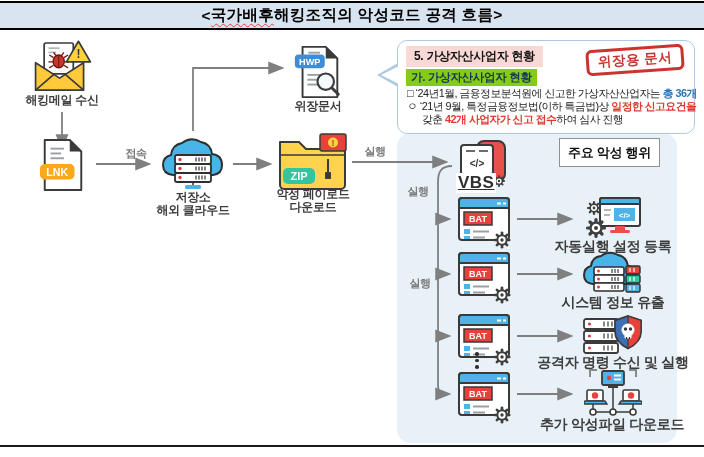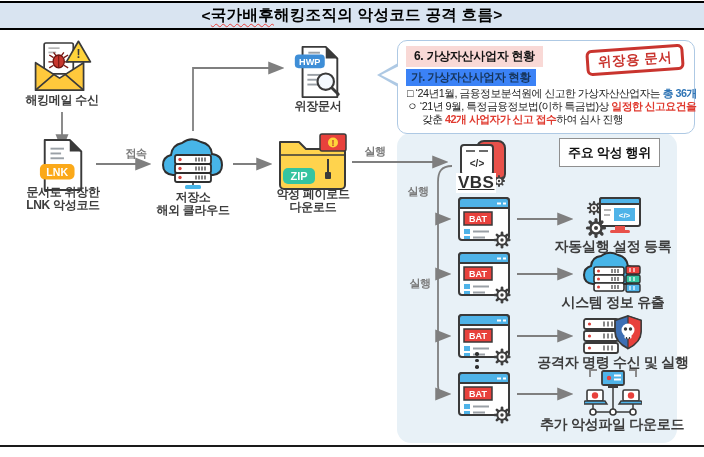--- a/index.html
+++ b/index.html
@@ -25,22 +25,22 @@
            border:1.5px solid #AEC9E4;border-radius:10px;z-index:3;}
   #callout:before{content:"";position:absolute;left:-21px;top:22px;width:0;height:0;
                   border:12px solid transparent;border-right:21px solid #AEC9E4;border-left:0;}
   #callout:after{content:"";position:absolute;left:-17px;top:25px;width:0;height:0;
                  border:9px solid transparent;border-right:18px solid #fff;border-left:0;}
   .co-heading{position:absolute;left:8px;top:5px;background:#F9D9D6;color:#141414;font-weight:700;
               font-size:12px;padding:2px 8px;letter-spacing:-0.3px;white-space:nowrap;}
   .co-stamp{position:absolute;right:10px;top:6px;color:#C9342E;border:3px solid #C9342E;
             border-radius:6px;padding:1px 9px;font-weight:800;font-size:13.5px;
             transform:rotate(-4deg);letter-spacing:0.5px;background:rgba(255,255,255,0.55);white-space:nowrap;}
-  .co-sub{position:absolute;left:8px;top:28px;background:#3b82f6;color:#17365D;font-weight:700;
-          font-size:11.5px;padding:1px 5px;letter-spacing:-0.3px;white-space:nowrap;font-family:Liberation Serif, serif;}
+  .co-sub{position:absolute;left:8px;top:28px;background:#84cc16;color:#17365D;font-weight:700;
+          font-size:11.5px;padding:1px 5px;letter-spacing:-0.3px;white-space:nowrap;}
   .co-bullets{position:absolute;left:9px;top:46px;font-size:10.8px;line-height:13px;color:#222;
               letter-spacing:-0.5px;white-space:nowrap;}
   .co-bullets .indent{padding-left:15px;}
   .strong-blue{color:#2E74B5;font-weight:700;}
   .strong-red{color:#E03A2F;font-weight:700;}
   #vbs-label{position:absolute;left:456px;top:173px;z-index:4;font-weight:700;font-size:17px;
              color:#2f2f2f;background:#fff;padding:0 2px;letter-spacing:0.5px;text-decoration:underline;}
   #dots{position:absolute;left:475px;top:352px;display:flex;flex-direction:column;gap:3px;z-index:3;}
   .dot{width:3.5px;height:3.5px;border-radius:50%;background:#2f2f2f;}
   #bottom-rule{position:absolute;left:0;top:445px;width:704px;height:2px;background:#1a1a1a;}
@@ -121,24 +121,20 @@
 
   <svg class="icon" style="left:38px;top:137px;" width="50" height="56" viewBox="0 0 52 58">
     <path d="M7 3 H33 L45 15 V55 H7 Z" fill="#fff" stroke="#3a3a3a" stroke-width="2" stroke-linejoin="round"></path>
     <path d="M33 3 V15 H45 Z" fill="#3a3a3a"></path>
     <line x1="13" y1="12" x2="27" y2="12" stroke="#9aa0a6" stroke-width="2"></line>
     <line x1="13" y1="17" x2="24" y2="17" stroke="#9aa0a6" stroke-width="2"></line>
     <line x1="13" y1="22" x2="27" y2="22" stroke="#9aa0a6" stroke-width="2"></line>
     <rect x="2" y="28" width="36" height="16" rx="5" fill="#FBA919"></rect>
     <text x="20" y="40" text-anchor="middle" font-size="11" font-weight="bold" fill="#fff">LNK</text>
   </svg>
-  <div class="caption" style="left:10px;top:186px;width:106px;">
-    <div>문서로 위장한</div>
-    <div>LNK 악성코드</div>
-  </div>
 
   <div class="conn-label" style="left:109px;top:146px;width:54px;">접속</div>
 
   <svg class="icon" style="left:158px;top:133px;" width="70" height="58" viewBox="0 0 70 58">
     <path d="M15 42 Q5 41 5 32 Q5 24 13 22 Q14 12 24 10 Q33 3 43 9 Q53 11 54 21 Q64 22 64 32 Q64 41 55 42 Z" fill="#47B5E8" stroke="#2f2f2f" stroke-width="2"></path>
     <g>
       <rect x="17" y="22" width="36" height="9" rx="2" fill="#fff" stroke="#2f2f2f" stroke-width="1.8"></rect>
       <rect x="17" y="31" width="36" height="9" rx="2" fill="#fff" stroke="#2f2f2f" stroke-width="1.8"></rect>
       <rect x="17" y="40" width="36" height="9" rx="2" fill="#fff" stroke="#2f2f2f" stroke-width="1.8"></rect>
       <circle cx="22" cy="26.5" r="1.7" fill="#D8413C"></circle>
@@ -188,21 +184,21 @@
   <div class="caption" style="left:262px;top:188px;width:102px;">
     <div>악성 페이로드</div>
     <div>다운로드</div>
   </div>
 
   <div class="conn-label" style="left:352px;top:144px;width:46px;">실행</div>
   <div class="conn-label" style="left:398px;top:184px;width:40px;">실행</div>
   <div class="conn-label" style="left:400px;top:276px;width:40px;">실행</div>
 
   <div id="callout">
-    <span class="co-heading">6. 가상자산사업자 현황</span>
+    <span class="co-heading">5. 가상자산사업자 현황</span>
     <span class="co-stamp">위장용 문서</span>
     <span class="co-sub">가. 가상자산사업자 현황</span>
     <div class="co-bullets">
       <div><span>□ ‘24년1월, 금융정보분석원에 신고한 가상자산산업자는 </span><span class="strong-blue">총 36개</span></div>
       <div><span>ㅇ ‘21년 9월, 특정금융정보법(이하 특금법)상 </span><span class="strong-red">일정한 신고요건을</span></div>
       <div class="indent"><span>갖춘 </span><span class="strong-red">42개 사업자가 신고 접수</span><span>하여 심사 진행</span></div>
     </div>
   </div>
 
   <div id="panel-title">주요 악성 행위</div>

